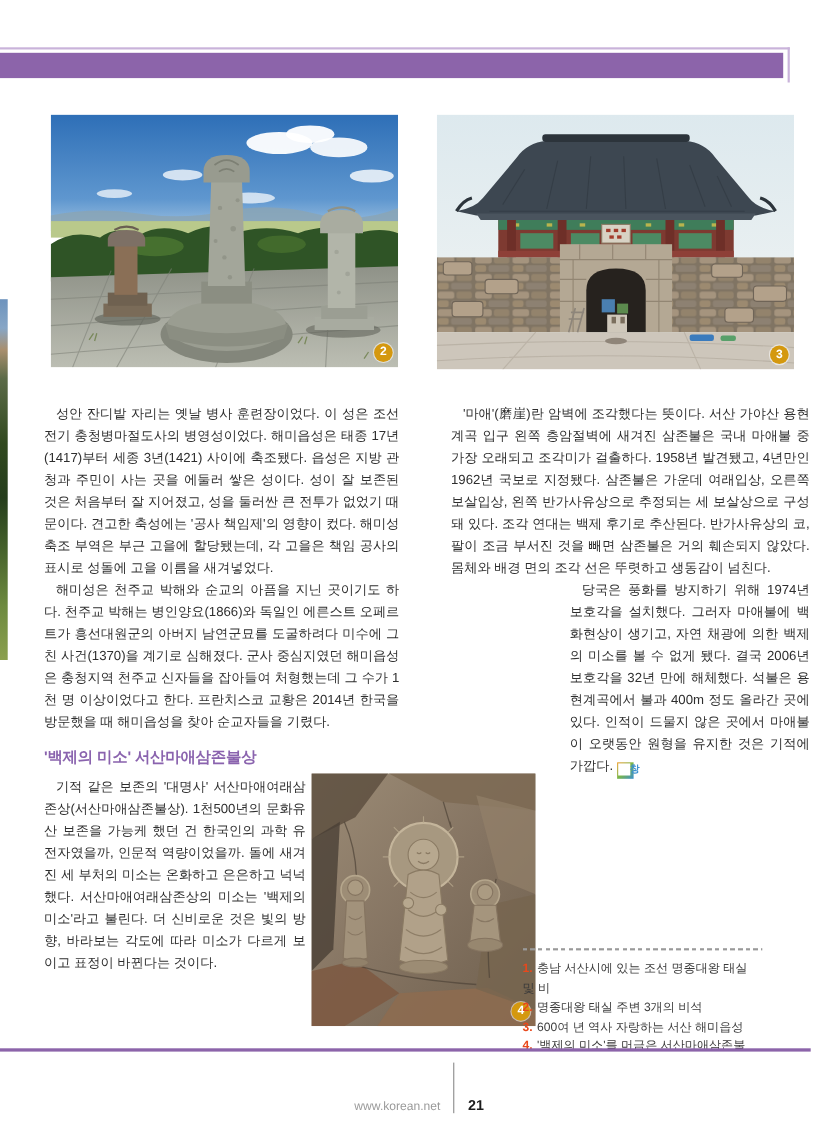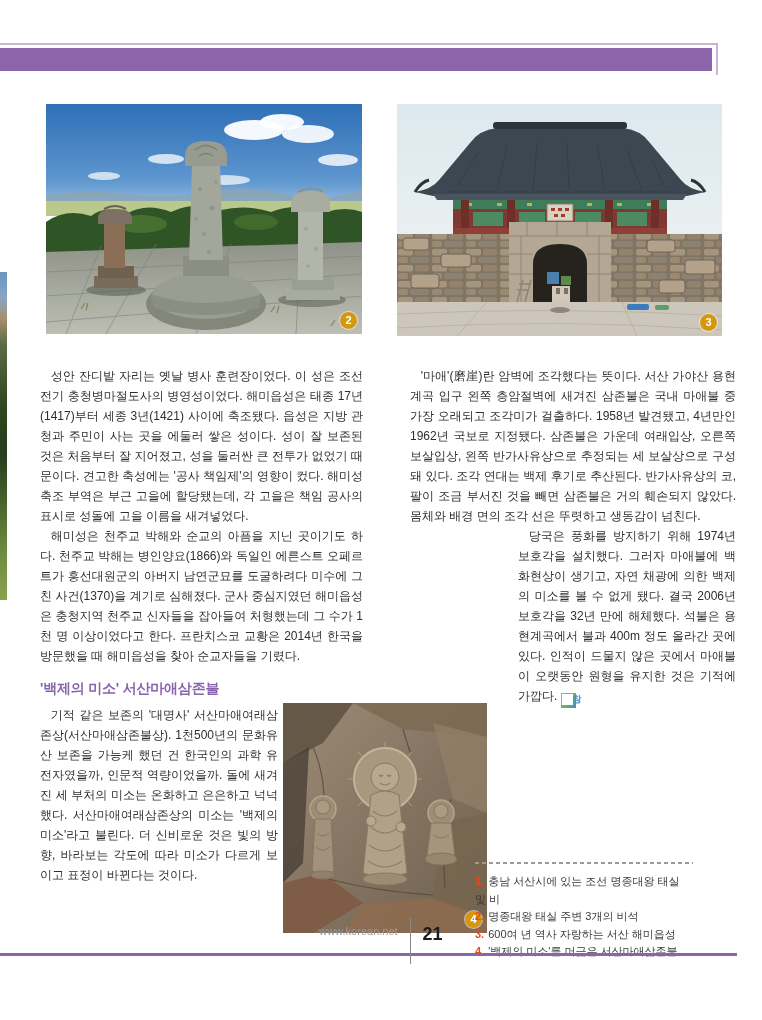--- a/index.html
+++ b/index.html
@@ -41,25 +41,25 @@
   .endmark b{display:block;width:11px;height:11px;background:#fff;color:#3a8fd0;
     font-size:9px;line-height:11px;text-align:center;font-weight:bold;}
   
   .captions{position:absolute;left:475px;top:862px;width:218px;}
   .dash-line{height:2px;margin-bottom:9px;
     background:repeating-linear-gradient(90deg,#9a9a9a 0 4px,transparent 4px 7px);}
   .caption-row{font-size:11px;line-height:17.5px;color:#3a3a3a;text-align:left;}
   .cap-num{color:#e8481c;font-weight:bold;margin-right:4px;}
   
   .bottom-rule{position:absolute;left:0;top:953px;width:737px;height:3px;background:#8c64aa;}
-  .footer{position:absolute;left:0;top:918px;width:762px;display:flex;
-    justify-content:center;align-items:flex-start;}
+  .footer{position:absolute;left:0;top:966px;width:762px;display:flex;
+    justify-content:center;align-items:flex-end;}
   .footer-url{color:#9a9a9a;font-size:11px;padding-top:7px;margin-right:12px;}
   .footer-divider{width:1px;height:46px;background:#8a8a8a;}
-  .footer-page{color:#1c1c1c;font-size:18px;font-weight:bold;padding-top:6px;margin-left:12px;}
+  .footer-page{color:#1c1c1c;font-size:13px;font-weight:bold;padding-top:6px;margin-left:12px;}
 </style>
 </head>
 <body>
 
 <div class="top-outline"></div>
 <div class="top-bar"></div>
 
 <div class="left-strip"></div>
 
 <div class="figure fig-2">
@@ -248,21 +248,21 @@
     <rect x="258" y="201" width="14" height="5" rx="2" fill="#58a06a"></rect>
     <ellipse cx="163" cy="206" rx="10" ry="3" fill="#8f8579"></ellipse>
   </svg>
   <div class="badge">3</div>
 </div>
 
 <div class="col col-left">
   <p class="indent">성안 잔디밭 자리는 옛날 병사 훈련장이었다. 이 성은 조선 전기 충청병마절도사의 병영성이었다. 해미읍성은 태종 17년(1417)부터 세종 3년(1421) 사이에 축조됐다. 읍성은 지방 관청과 주민이 사는 곳을 에둘러 쌓은 성이다. 성이 잘 보존된 것은 처음부터 잘 지어졌고, 성을 둘러싼 큰 전투가 없었기 때문이다. 견고한 축성에는 '공사 책임제'의 영향이 컸다. 해미성 축조 부역은 부근 고을에 할당됐는데, 각 고을은 책임 공사의 표시로 성돌에 고을 이름을 새겨넣었다.</p>
   <p class="indent">해미성은 천주교 박해와 순교의 아픔을 지닌 곳이기도 하다. 천주교 박해는 병인양요(1866)와 독일인 에른스트 오페르트가 흥선대원군의 아버지 남연군묘를 도굴하려다 미수에 그친 사건(1370)을 계기로 심해졌다. 군사 중심지였던 해미읍성은 충청지역 천주교 신자들을 잡아들여 처형했는데 그 수가 1천 명 이상이었다고 한다. 프란치스코 교황은 2014년 한국을 방문했을 때 해미읍성을 찾아 순교자들을 기렸다.</p>
   <div class="section">
-    <h3 class="section-heading">'백제의 미소' 서산마애삼존불</h3>
+    <h3 class="section-heading">'백제의 미소' 서산마애삼존불상</h3>
     <p class="indent narrow-left">기적 같은 보존의 '대명사' 서산마애여래삼존상(서산마애삼존불상). 1천500년의 문화유산 보존을 가능케 했던 건 한국인의 과학 유전자였을까, 인문적 역량이었을까. 돌에 새겨진 세 부처의 미소는 온화하고 은은하고 넉넉했다. 서산마애여래삼존상의 미소는 '백제의 미소'라고 불린다. 더 신비로운 것은 빛의 방향, 바라보는 각도에 따라 미소가 다르게 보이고 표정이 바뀐다는 것이다.</p>
   </div>
 </div>
 
 <div class="col col-right">
   <p class="indent">'마애'(磨崖)란 암벽에 조각했다는 뜻이다. 서산 가야산 용현계곡 입구 왼쪽 층암절벽에 새겨진 삼존불은 국내 마애불 중 가장 오래되고 조각미가 걸출하다. 1958년 발견됐고, 4년만인 1962년 국보로 지정됐다. 삼존불은 가운데 여래입상, 오른쪽 보살입상, 왼쪽 반가사유상으로 추정되는 세 보살상으로 구성돼 있다. 조각 연대는 백제 후기로 추산된다. 반가사유상의 코, 팔이 조금 부서진 것을 빼면 삼존불은 거의 훼손되지 않았다. 몸체와 배경 면의 조각 선은 뚜렷하고 생동감이 넘친다.</p>
   <div class="wrap-spacer"></div>
   <p class="indent"><span>당국은 풍화를 방지하기 위해 1974년 보호각을 설치했다. 그러자 마애불에 백화현상이 생기고, 자연 채광에 의한 백제의 미소를 볼 수 없게 됐다. 결국 2006년 보호각을 32년 만에 해체했다. 석불은 용현계곡에서 불과 400m 정도 올라간 곳에 있다. 인적이 드물지 않은 곳에서 마애불이 오랫동안 원형을 유지한 것은 기적에 가깝다.</span>
     <span class="endmark"><b>창</b></span>
   </p>

